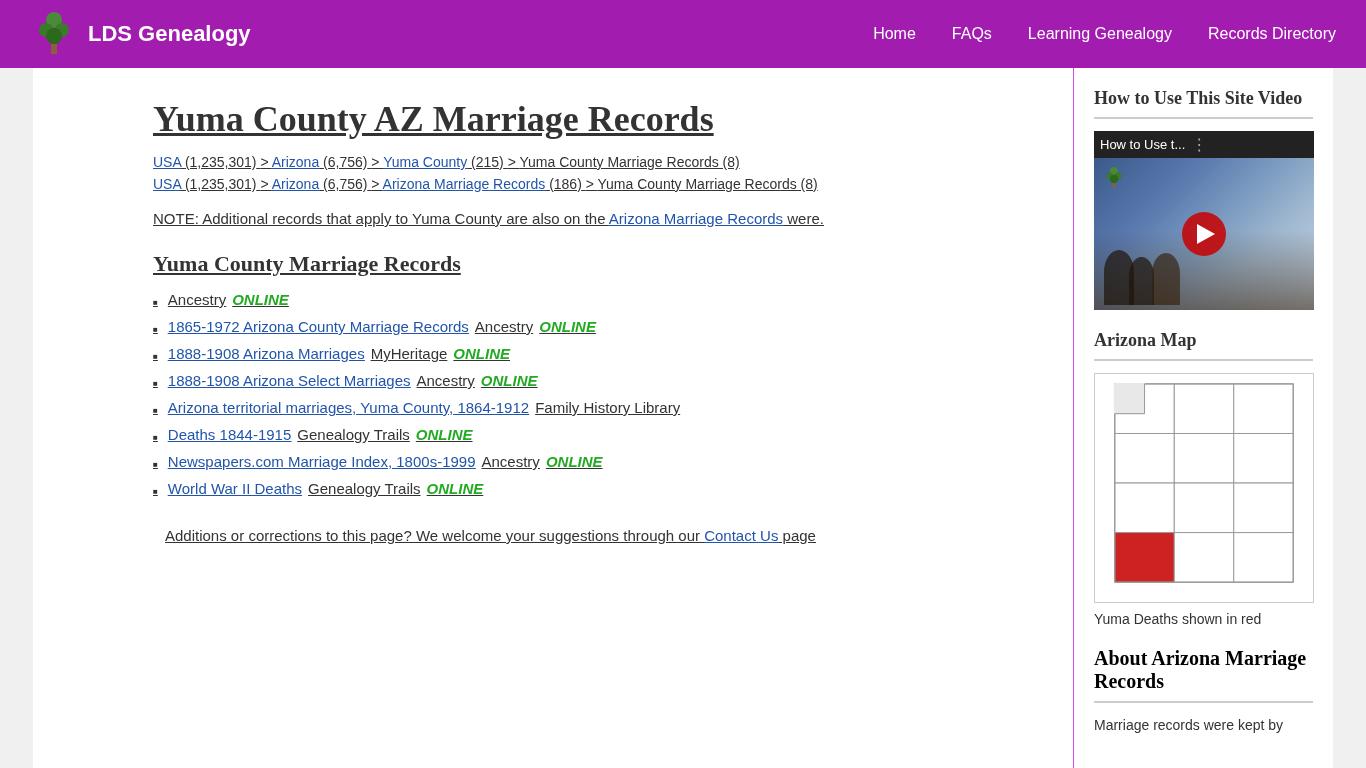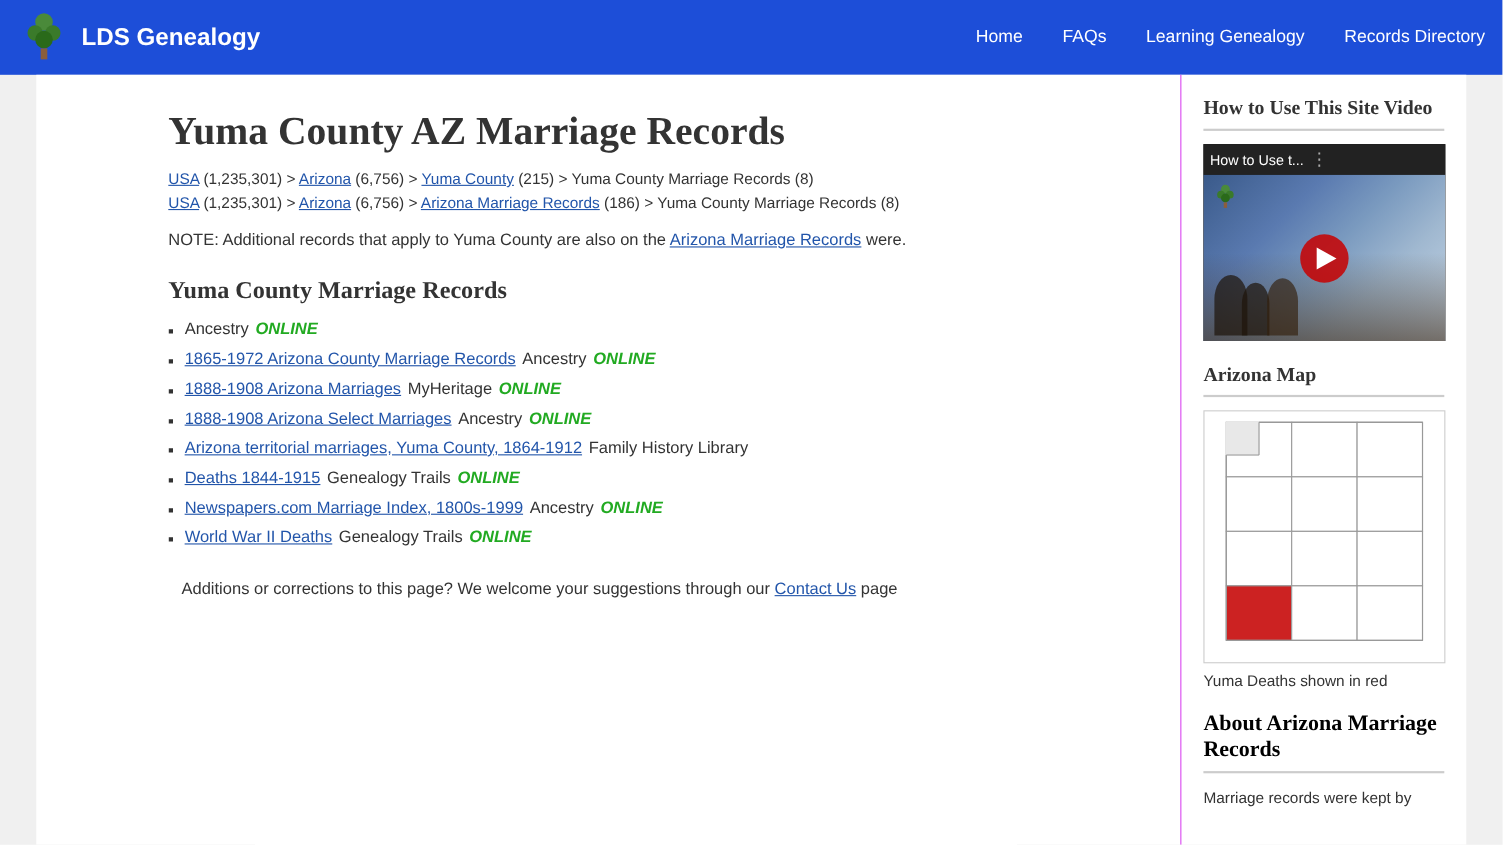--- a/index.html
+++ b/index.html
@@ -1,23 +1,23 @@
 <!DOCTYPE html>
 <html><head>
   <meta charset="utf-8">
   <style>
     * { box-sizing: border-box; margin: 0; padding: 0; }
     body { font-family: Georgia, 'Times New Roman', serif; font-size: 16px; color: #333; background: #f0f0f0; }
 
     
     nav {
-      background: #1d4ed8;
-      display: flex;
-      align-items: center;
-      padding: 0 16px;
+      background: #a21caf;
+      display: flex;
+      align-items: center;
+      padding: 0 30px;
       height: 68px;
     }
     .nav-logo {
       display: flex;
       align-items: center;
       gap: 10px;
       margin-right: auto;
     }
     .nav-logo-text {
       color: #fff;
@@ -46,20 +46,21 @@
       max-width: 1300px;
       margin: 0 auto;
       background: #fff;
       min-height: calc(768px - 68px);
       display: flex;
       gap: 0;
     }
     .main-content {
       flex: 1;
       padding: 30px 40px 40px 120px;
+      text-decoration: underline;
     }
     .sidebar {
       width: 260px;
       padding: 20px 20px 20px 20px;
       border-left: 1px solid #d946ef;
       flex-shrink: 0;
     }
 
     
     h1.page-title {

